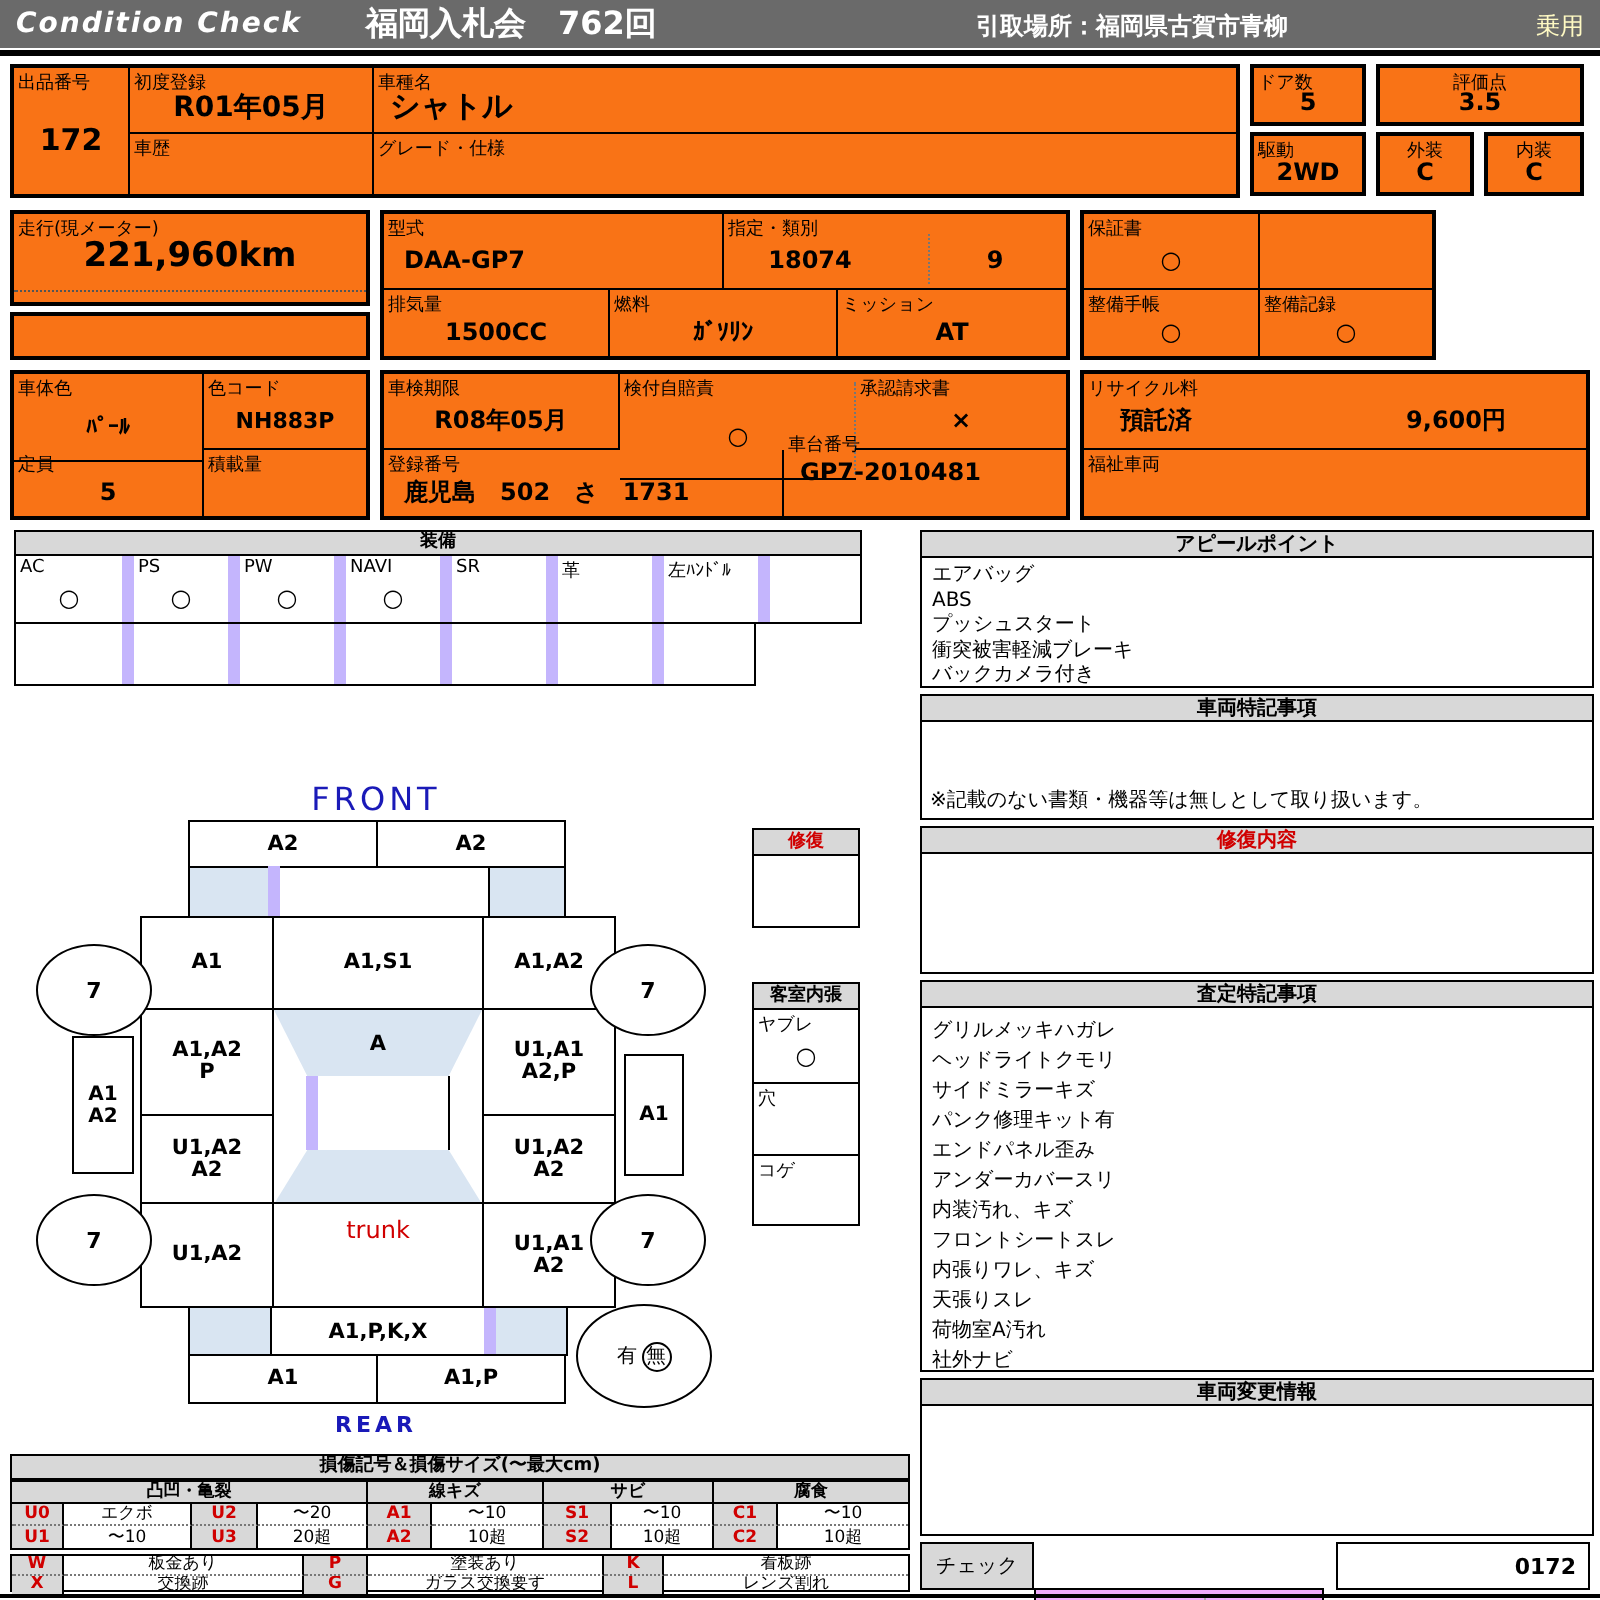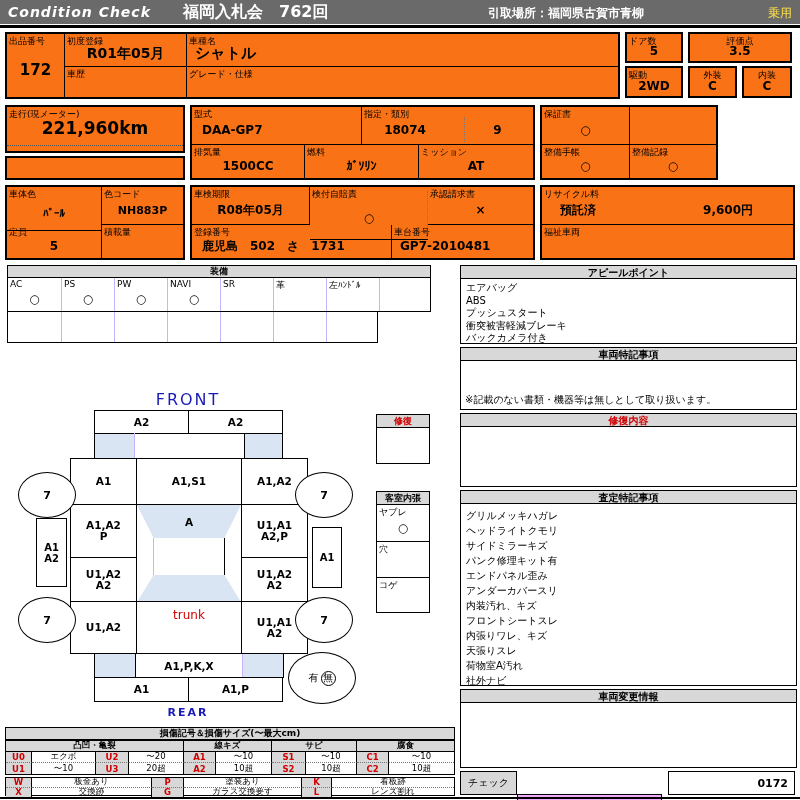--- a/index.html
+++ b/index.html
@@ -8,27 +8,27 @@
     position:relative; width:800px; height:800px; background:#fff;
     font-family:"DejaVu Sans","Liberation Sans",sans-serif; color:#000;
     overflow:hidden;
   }
   .abs { position:absolute; }
   
   .topbar { position:absolute; left:0; top:0; width:800px; height:24px; background:#6a6a6a; color:#fff; }
   .topbar .brand { position:absolute; left:8px; top:4px; font-size:14px; font-weight:bold; font-style:italic; letter-spacing:1px; }
   .topbar .auction { position:absolute; left:183px; top:2px; font-size:16px; font-weight:bold; }
   .topbar .pickup { position:absolute; left:488px; top:5px; font-size:12px; font-weight:bold; }
-  .topbar .vclass { position:absolute; right:8px; top:5px; font-size:12px; color:#fde047; }
+  .topbar .vclass { position:absolute; right:8px; top:5px; font-size:12px; color:#fef9c3; }
   .hline { position:absolute; background:#000; }
   
   .tbox { position:absolute; border:2px solid #000; background:#f97316; }
   .cell { position:absolute; }
   .b-r { border-right:1px solid #000; } .b-b { border-bottom:1px solid #000; }
-  .b-l { border-left:1px solid #c4b5fd; } .b-t { border-top:1px solid #000; }
+  .b-l { border-left:6px solid #c4b5fd; } .b-t { border-top:1px solid #000; }
   .lbl { position:absolute; top:1px; left:2px; font-size:9px; white-space:nowrap; }
   .lblc { position:absolute; top:1px; left:0; right:0; text-align:center; font-size:9px; }
   .val { position:absolute; left:0; right:0; top:9px; bottom:0; display:flex; align-items:center; justify-content:center; font-weight:bold; font-size:12px; }
   .val.left { justify-content:flex-start; }
   .big { font-size:15px; }
   
   .ptitle { position:absolute; left:0; right:0; top:0; height:13px; background:#d8d8d8; border-bottom:1px solid #000;
             text-align:center; font-size:10px; font-weight:bold; line-height:13px; }
   .panel { position:absolute; border:1px solid #000; background:#fff; }
   .lines { position:absolute; left:5px; right:2px; top:16px; font-size:10px; white-space:pre-line; }
@@ -184,21 +184,21 @@
       <div style="position:absolute;right:0;top:4px;bottom:2px;border-right:1px dotted #777;"></div>
     </div>
     <div class="cell b-b" style="left:236px;top:0;width:105px;height:38px;">
       <span class="lbl">承認請求書</span>
       <span class="val">×</span>
     </div>
     <div class="cell b-r" style="left:0;top:38px;width:200px;height:33px;">
       <span class="lbl">登録番号</span>
       <span class="val left" style="padding-left:10px;">鹿児島　502　さ　1731</span>
     </div>
-    <div class="cell" style="left:200px;top:38px;width:141px;height:33px;">
+    <div class="cell" style="left:200px;top:28px;width:141px;height:33px;">
       <span class="lbl">車台番号</span>
       <span class="val left" style="padding-left:8px;">GP7-2010481</span>
     </div>
   </div>
 
   <div class="tbox" style="left:540px;top:185px;width:255px;height:75px;">
     <div class="cell b-b" style="left:0;top:0;width:251px;height:38px;">
       <span class="lbl">リサイクル料</span>
       <span class="val left" style="padding-left:18px;">預託済</span>
       <span class="val" style="left:auto;right:40px;">9,600円</span>

